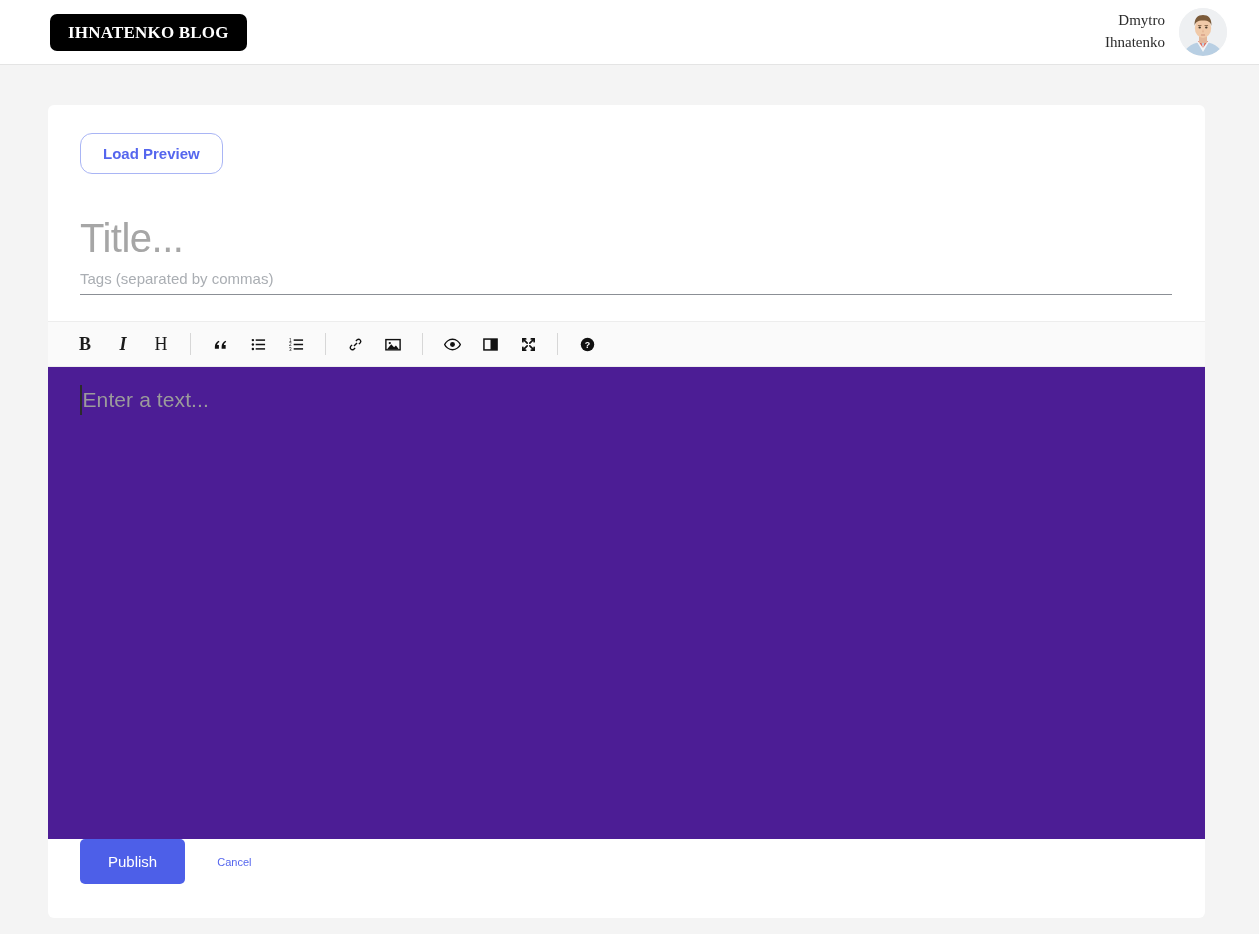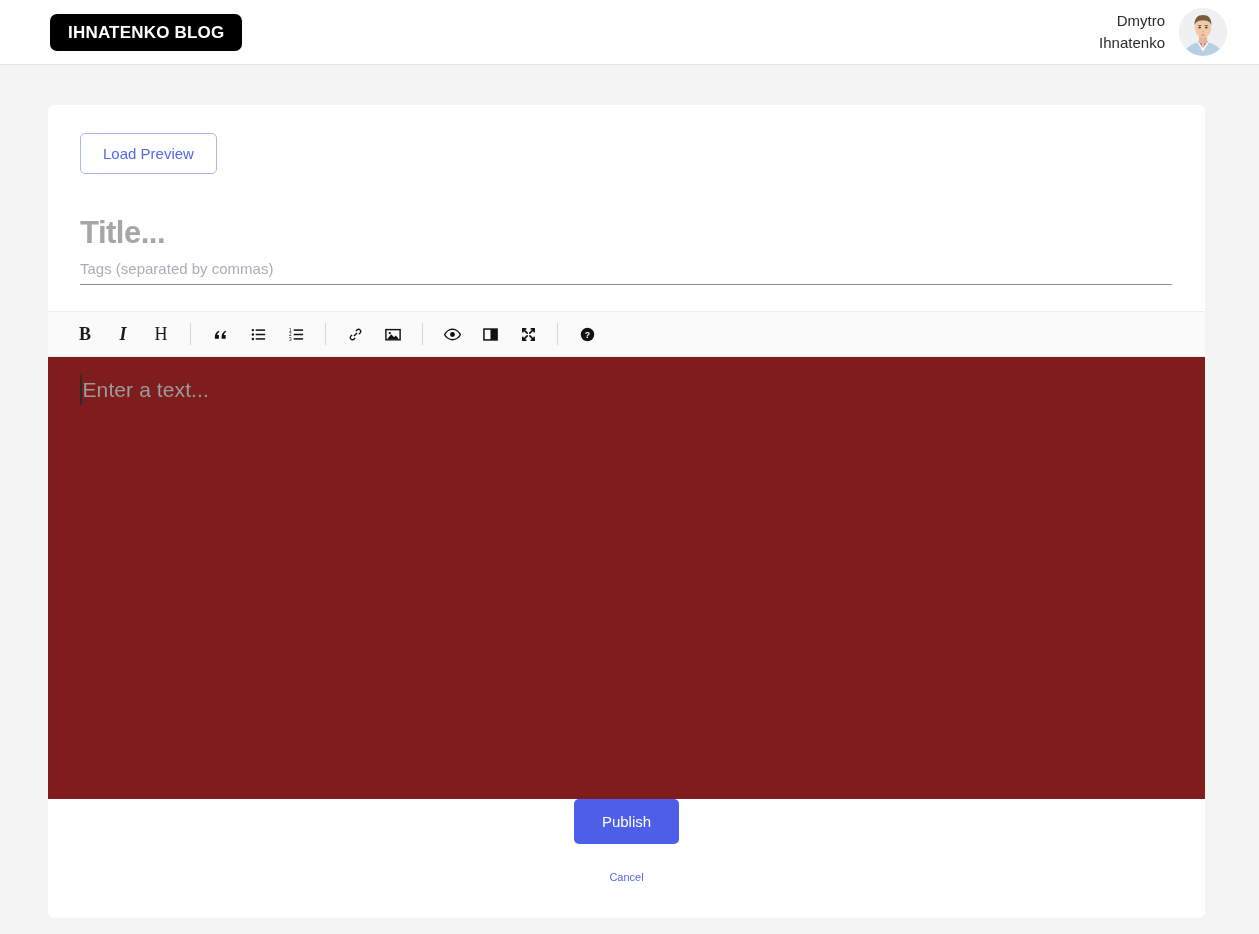--- a/index.html
+++ b/index.html
@@ -13,20 +13,21 @@
 
   
   .header {
     height: 65px;
     background: #ffffff;
     border-bottom: 1px solid #e4e4e4;
     display: flex;
     align-items: center;
     justify-content: space-between;
     padding: 0 32px 0 50px;
+    font-family: Liberation Serif, serif;
   }
   .logo {
     background: #000000;
     color: #ffffff;
     font-weight: bold;
     font-size: 17px;
     letter-spacing: 0.2px;
     padding: 10px 18px;
     border-radius: 7px;
     line-height: 1;
@@ -70,34 +71,35 @@
   }
 
   .card-top { padding: 28px 32px 0 32px; }
 
   .btn-outline {
     display: inline-block;
     border: 1px solid #a9b5f5;
     background: #ffffff;
     color: #5566ee;
     font-size: 15px;
-    border-radius: 5px;
+    border-radius: 12px;
     padding: 12px 22px;
     cursor: pointer;
     line-height: 1;
+    font-weight: bold;
   }
 
   .title-input {
     margin-top: 42px;
     border: none;
     outline: none;
     width: 100%;
     font-family: "Liberation Sans", sans-serif;
-    font-size: 31px;
-    font-weight: bold;
+    font-size: 40px;
+    font-weight: normal;
     color: #a16207;
     background: transparent;
     padding: 0;
     line-height: 1.1;
     letter-spacing: -0.5px;
   }
   .title-input::placeholder { color: #a6a6a6; opacity: 1; }
 
   .tags-input {
     margin-top: 10px;
@@ -137,21 +139,21 @@
   .tb-btn.serif.bold { font-weight: bold; }
   .tb-btn.serif.ital { font-style: italic; font-weight: bold; }
   .tb-sep {
     width: 1px; height: 22px; background: #d7d7d7;
     margin: 0 10px;
   }
 
   
   .editor {
     flex: 1;
-    background: #7f1d1d;
+    background: #4c1d95;
     padding: 16px 32px 0 32px;
     position: relative;
     cursor: text;
   }
   .editor-line {
     display: flex;
     align-items: center;
     height: 34px;
   }
   .caret {
@@ -166,21 +168,20 @@
     color: #9b9b9b;
     letter-spacing: 0.1px;
   }
 
   
   .card-actions {
     padding: 0 32px 34px 32px;
     display: flex;
     align-items: center;
     gap: 26px;
-    flex-direction: column;
   }
   .btn-primary {
     background: #4d5fe8;
     color: #ffffff;
     font-size: 15px;
     border: none;
     border-radius: 5px;
     padding: 15px 28px;
     cursor: pointer;
     line-height: 1;

